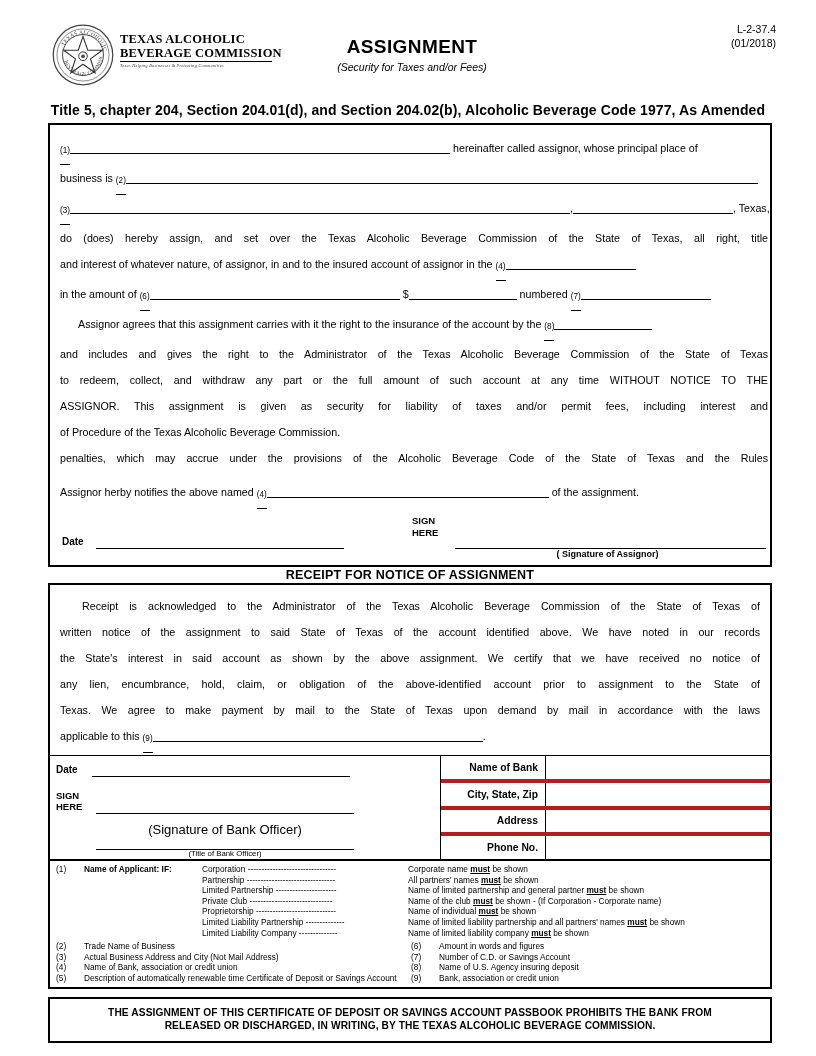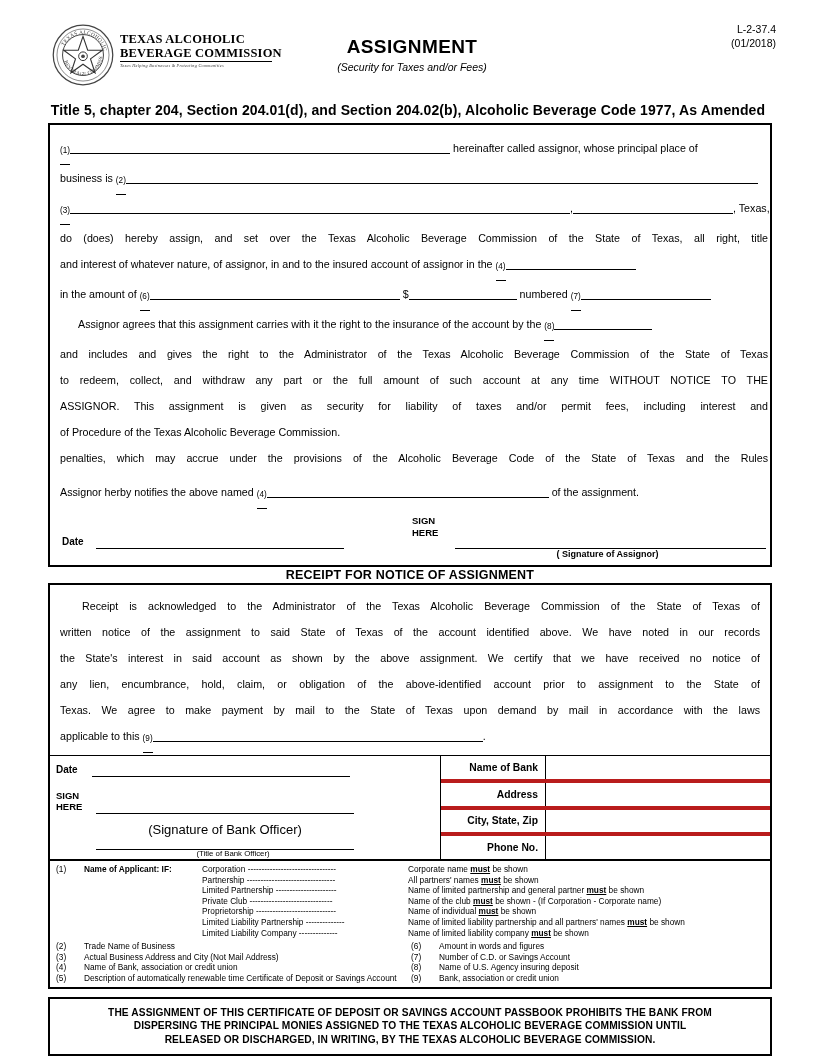--- a/index.html
+++ b/index.html
@@ -227,21 +227,21 @@
   }
   .bk-sig-cap {
     position: absolute; left: 46px; width: 258px; top: 66px;
     text-align: center; font-size: 13px;
   }
   .bk-title-line {
     position: absolute; left: 46px; top: 81px; width: 258px;
     border-bottom: 1px solid #000; height: 12px;
   }
   .bk-title-cap {
-    position: absolute; left: 54px; width: 258px; top: 93px;
+    position: absolute; left: 46px; width: 258px; top: 93px;
     text-align: center; font-size: 7.8px;
   }
   .bank-right {
     flex: 1;
     display: flex;
     flex-direction: column;
   }
   .bank-row {
     flex: 1;
     display: flex;
@@ -440,25 +440,25 @@
         <div class="bk-title-line"></div>
         <div class="bk-title-cap">(Title of Bank Officer)</div>
       </div>
 
       <div class="bank-right">
         <div class="bank-row">
           <div class="bank-lbl">Name of Bank</div>
           <div class="bank-val"></div>
         </div>
         <div class="bank-row">
+          <div class="bank-lbl">City, State, Zip</div>
+          <div class="bank-val"></div>
+        </div>
+        <div class="bank-row">
           <div class="bank-lbl">Address</div>
-          <div class="bank-val"></div>
-        </div>
-        <div class="bank-row">
-          <div class="bank-lbl">City, State, Zip</div>
           <div class="bank-val"></div>
         </div>
         <div class="bank-row">
           <div class="bank-lbl">Phone No.</div>
           <div class="bank-val"></div>
         </div>
       </div>
     </div>
 
     <div class="legend-box">
@@ -521,21 +521,20 @@
               <div class="lb-n">(9)</div>
               <div class="lb-t">Bank, association or credit union</div>
             </div>
         </div>
       </div>
     </div>
 
     <div class="notice-box">
       <div class="notice-p">
         <div>THE ASSIGNMENT OF THIS CERTIFICATE OF DEPOSIT OR SAVINGS ACCOUNT PASSBOOK PROHIBITS THE BANK FROM</div>
-        <div>DISPERSING THE PRINCIPAL MONIES ASSIGNED TO THE TEXAS ALCOHOLIC BEVERAGE COMMISSION UNTIL</div>
         <div>RELEASED OR DISCHARGED, IN WRITING, BY THE TEXAS ALCOHOLIC BEVERAGE COMMISSION.</div>
       </div>
 
     </div>
 
   </div>
 
 </div>
 
 </body></html>

